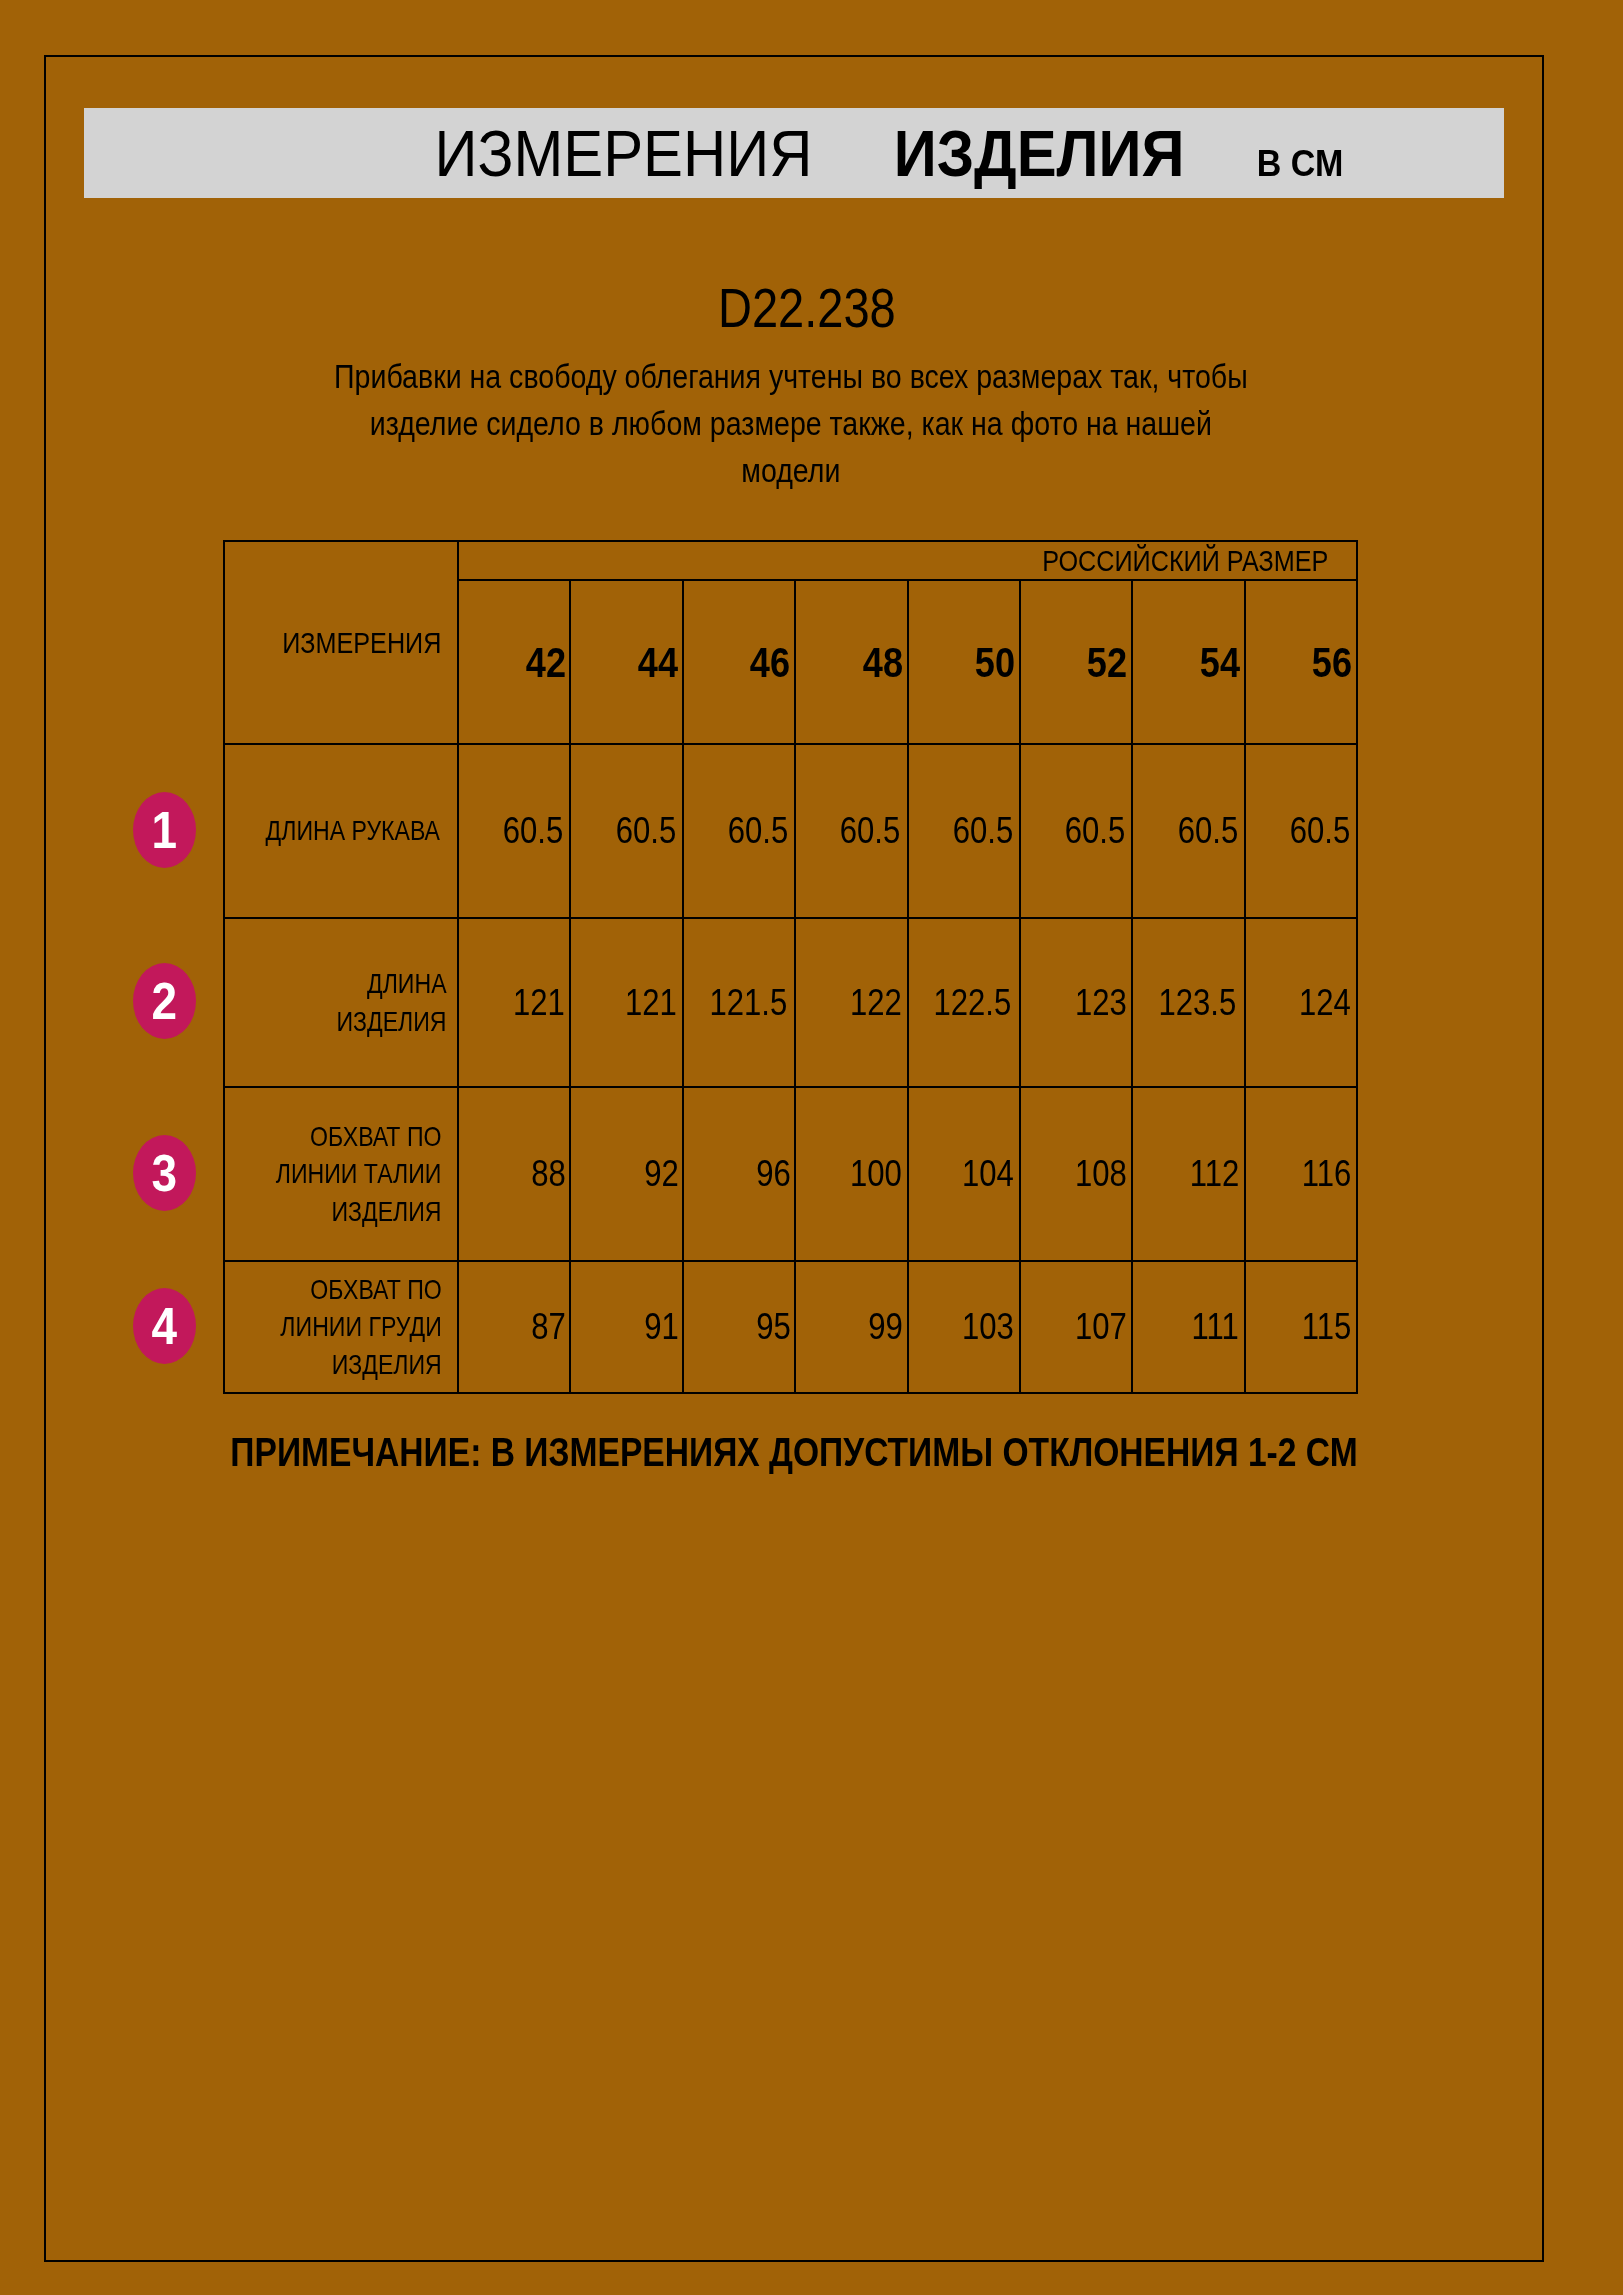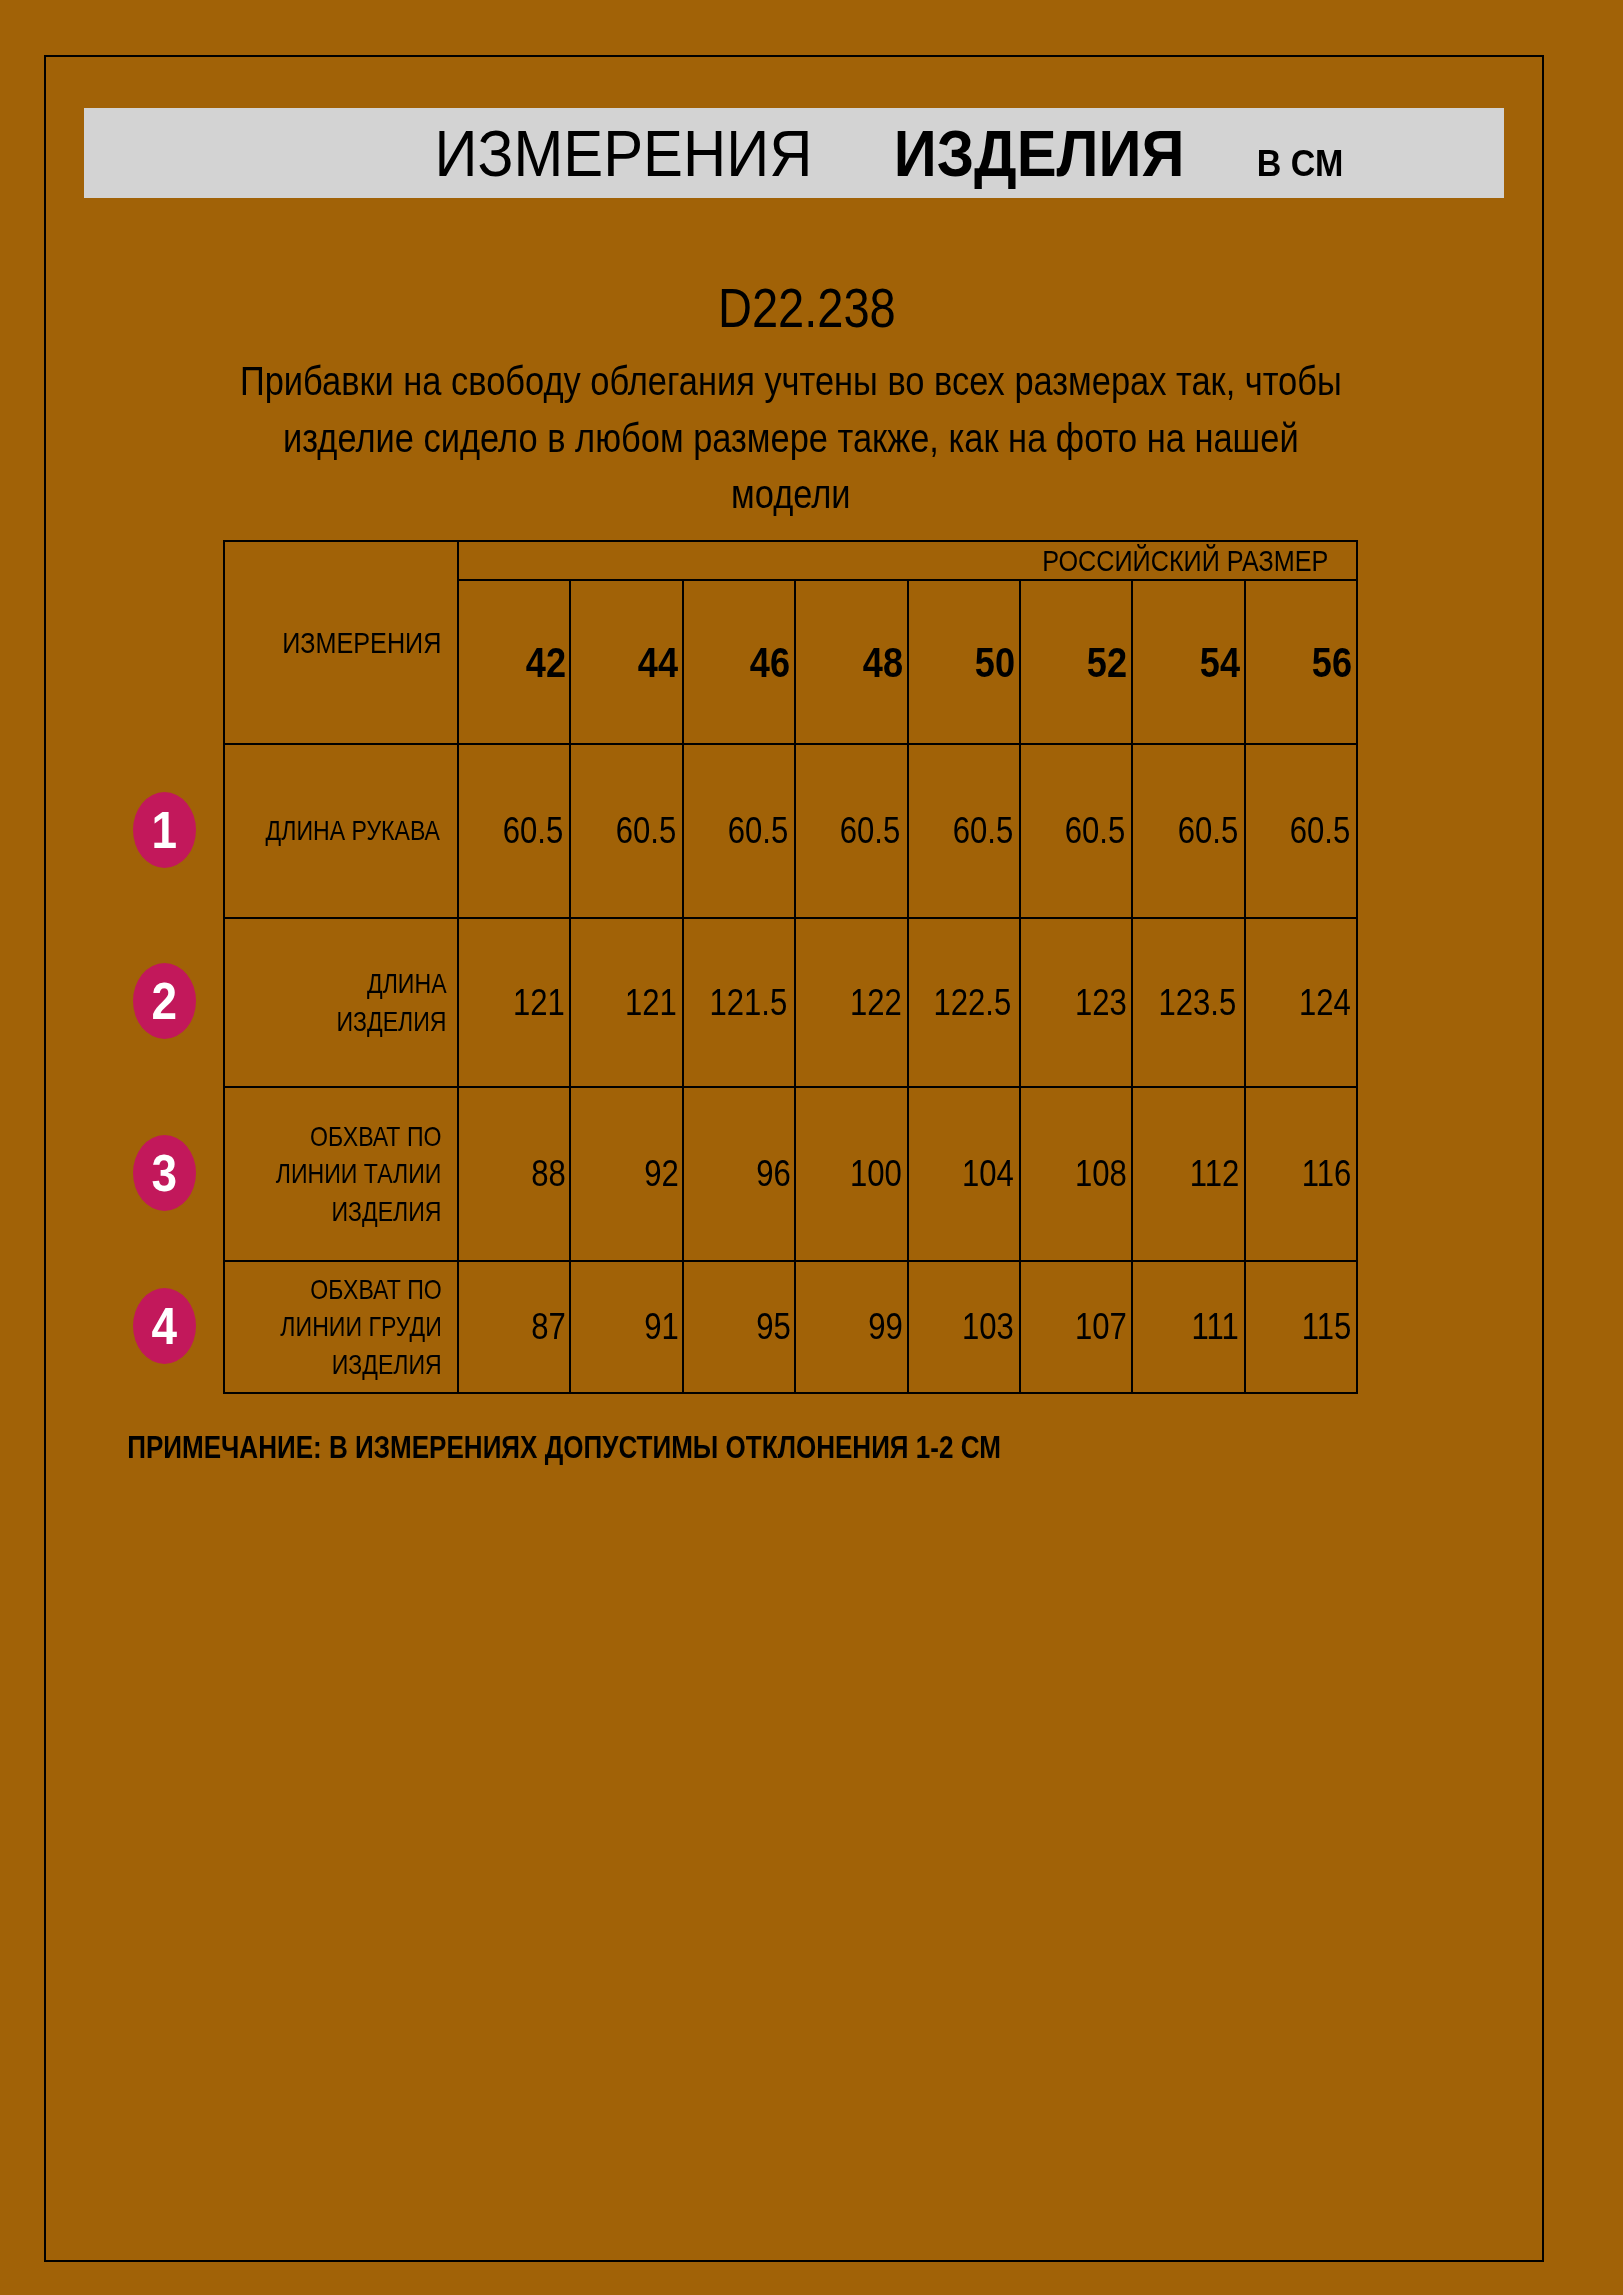--- a/index.html
+++ b/index.html
@@ -42,21 +42,21 @@
   .product-code {
     position: absolute;
     left: 57px; top: 275px; width: 1500px;
     text-align: center;
     font-size: 56px;
   }
   .intro {
     position: absolute;
     left: 44px; top: 353px; width: 1493px;
     text-align: center;
-    font-size: 41px;
+    font-size: 34px;
     line-height: 1.38;
   }
   .intro .cond { white-space: pre-line; }
 
   table.size-table {
     position: absolute;
     left: 223px; top: 540px;
     width: 1135px;
     border-collapse: collapse;
     table-layout: fixed;
@@ -101,22 +101,22 @@
   }
   .badge-1 { top: 792px; }
   .badge-2 { top: 963px; }
   .badge-3 { top: 1135px; }
   .badge-4 { top: 1288px; }
   .row-badge .cond { transform: scaleX(0.9); }
 
   .note {
     position: absolute;
     left: 44px; top: 1430px; width: 1500px;
-    text-align: left;
-    font-size: 31px;
+    text-align: center;
+    font-size: 40px;
     font-weight: bold;
   }
 </style>
 </head>
 <body>
 
 <div class="page">
   <div class="page-border"></div>
 
   <div class="title-bar">

